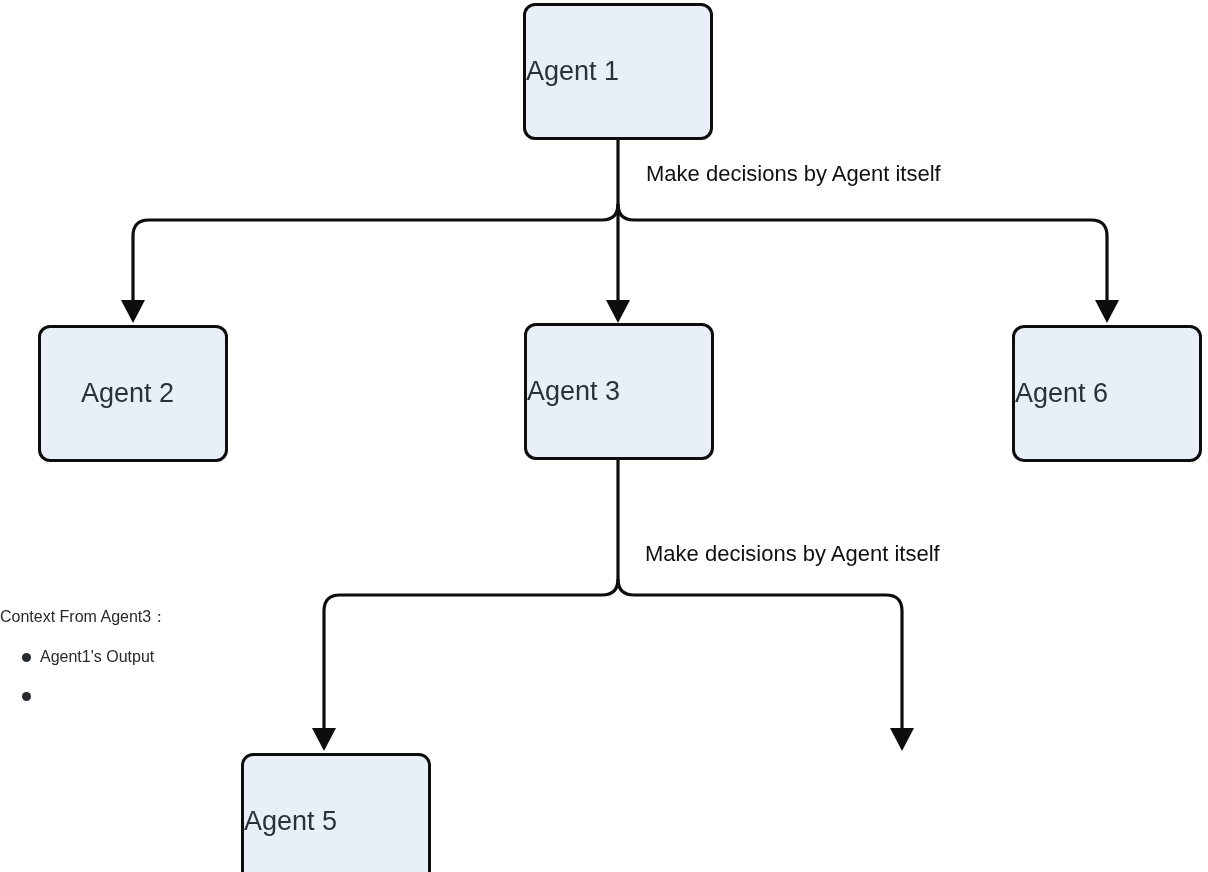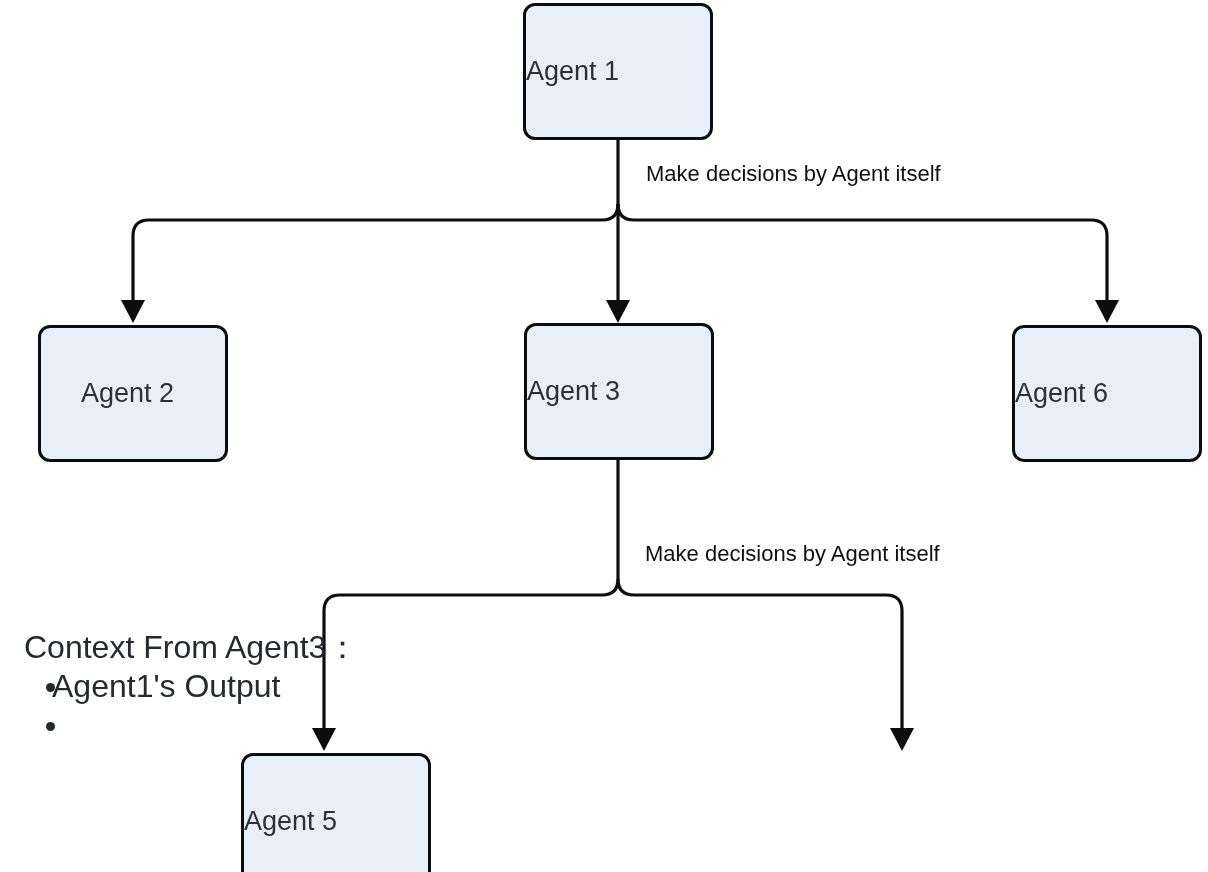--- a/index.html
+++ b/index.html
@@ -46,36 +46,35 @@
   }
   .edge-label{
     position:absolute;
     font-size:22px;
     line-height:36px;
     color:var(--label-text);
     white-space:nowrap;
   }
   .context-note{
     position:absolute;
-    left:0;top:631px;
+    left:0;top:601px;
     color:var(--note-text);
-    font-size:32px;
-    margin-left:24px;
+    font-size:16px;
   }
   .context-title{
     line-height:32px;
     white-space:nowrap;
   }
   .context-note ul{
     list-style:none;
     margin-top:4px;
   }
   .context-note li{
     line-height:39px;
-    padding-left:28px;
+    padding-left:40px;
     position:relative;
     white-space:nowrap;
   }
   .context-note li .bullet-dot{
     position:absolute;
     left:22px;top:16px;
     width:9px;height:9px;
     border-radius:50%;
     background:var(--note-text);
   }

